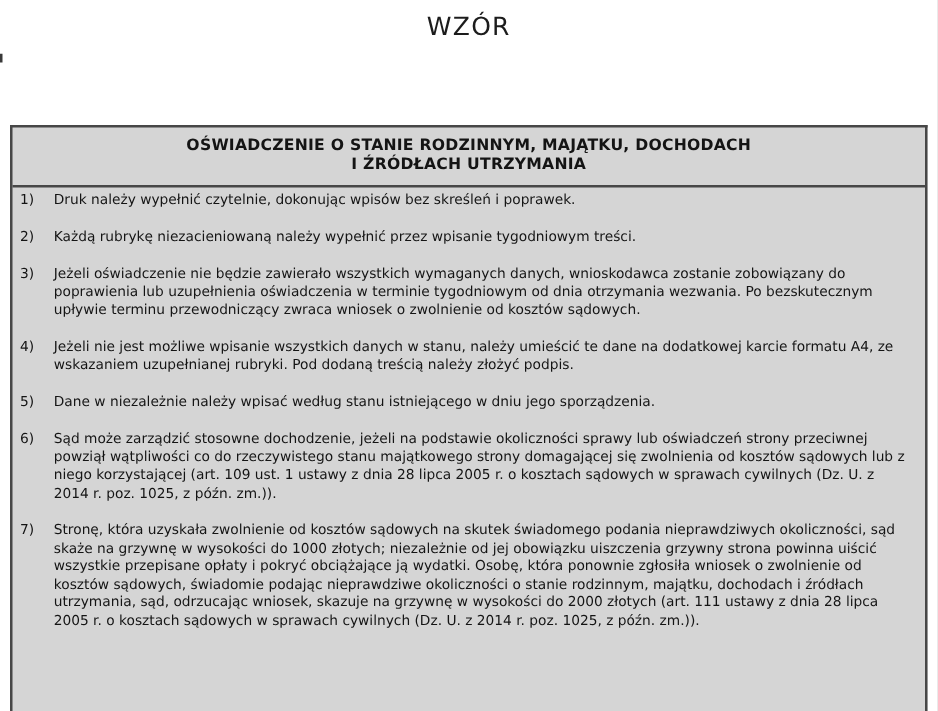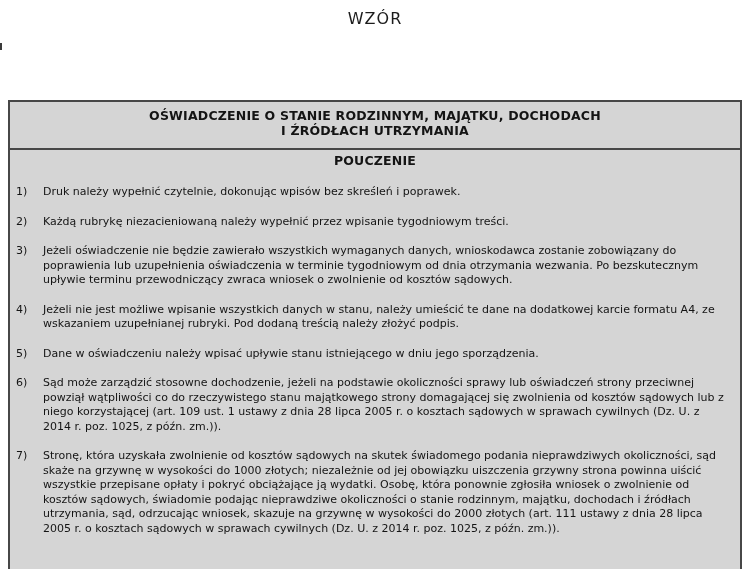--- a/index.html
+++ b/index.html
@@ -13,21 +13,21 @@
     width:750px;height:569px;
     background:#ffffff;
     font-family:"DejaVu Sans","Liberation Sans",sans-serif;
     color:var(--text-col);
     position:relative;
     overflow:hidden;
   }
   .wzor{
     text-align:center;
     padding-top:9px;
-    font-size:16px;
+    font-size:20px;
     letter-spacing:1px;
     color:#1c1c1c;
   }
   .scan-artifact{
     position:absolute;
     left:0;top:43px;
     width:2px;height:7px;
     background:#3a3a3a;
   }
   .form-box{
@@ -90,42 +90,41 @@
 <div class="wzor">WZÓR</div>
 
 <div class="scan-artifact"></div>
 
 <div class="form-box">
 
   <div class="title-cell">OŚWIADCZENIE O STANIE RODZINNYM, MAJĄTKU, DOCHODACH
 I ŹRÓDŁACH UTRZYMANIA</div>
 
   <div class="pouczenie-cell">
-    <div class="section-header">POUCZENIE</div>
 
     <div class="instructions">
       <div class="item">
         <span class="num">1)</span>
         <span class="txt">Druk należy wypełnić czytelnie, dokonując wpisów bez skreśleń i poprawek.</span>
       </div>
       <div class="item">
         <span class="num">2)</span>
         <span class="txt">Każdą rubrykę niezacieniowaną należy wypełnić przez wpisanie tygodniowym treści.</span>
       </div>
       <div class="item">
         <span class="num">3)</span>
         <span class="txt">Jeżeli oświadczenie nie będzie zawierało wszystkich wymaganych danych, wnioskodawca zostanie zobowiązany do poprawienia lub uzupełnienia oświadczenia w terminie tygodniowym od dnia otrzymania wezwania. Po bezskutecznym upływie terminu przewodniczący zwraca wniosek o zwolnienie od kosztów sądowych.</span>
       </div>
       <div class="item">
         <span class="num">4)</span>
         <span class="txt">Jeżeli nie jest możliwe wpisanie wszystkich danych w stanu, należy umieścić te dane na dodatkowej karcie formatu A4, ze wskazaniem uzupełnianej rubryki. Pod dodaną treścią należy złożyć podpis.</span>
       </div>
       <div class="item">
         <span class="num">5)</span>
-        <span class="txt">Dane w oświadczeniu należy wpisać upływie stanu istniejącego w dniu jego sporządzenia.</span>
+        <span class="txt">Dane w niezależnie należy wpisać według stanu istniejącego w dniu jego sporządzenia.</span>
       </div>
       <div class="item">
         <span class="num">6)</span>
         <span class="txt">Sąd może zarządzić stosowne dochodzenie, jeżeli na podstawie okoliczności sprawy lub oświadczeń strony przeciwnej powziął wątpliwości co do rzeczywistego stanu majątkowego strony domagającej się zwolnienia od kosztów sądowych lub z niego korzystającej (art. 109 ust. 1 ustawy z dnia 28 lipca 2005 r. o kosztach sądowych w sprawach cywilnych (Dz. U. z 2014 r. poz. 1025, z późn. zm.)).</span>
       </div>
       <div class="item">
         <span class="num">7)</span>
         <span class="txt">Stronę, która uzyskała zwolnienie od kosztów sądowych na skutek świadomego podania nieprawdziwych okoliczności, sąd skaże na grzywnę w wysokości do 1000 złotych; niezależnie od jej obowiązku uiszczenia grzywny strona powinna uiścić wszystkie przepisane opłaty i pokryć obciążające ją wydatki. Osobę, która ponownie zgłosiła wniosek o zwolnienie od kosztów sądowych, świadomie podając nieprawdziwe okoliczności o stanie rodzinnym, majątku, dochodach i źródłach utrzymania, sąd, odrzucając wniosek, skazuje na grzywnę w wysokości do 2000 złotych (art. 111 ustawy z dnia 28 lipca 2005 r. o kosztach sądowych w sprawach cywilnych (Dz. U. z 2014 r. poz. 1025, z późn. zm.)).</span>
       </div>
     </div>

